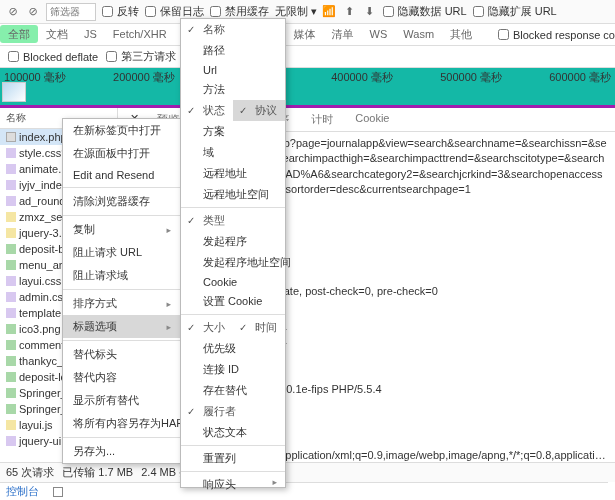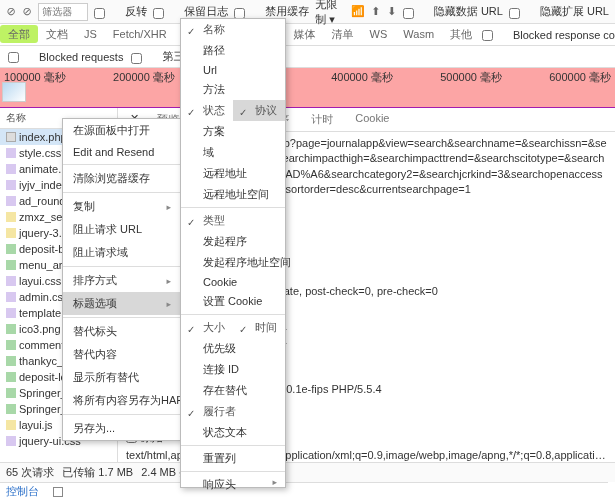--- a/index.html
+++ b/index.html
@@ -1,26 +1,26 @@
 <!DOCTYPE html>
 <html><head>
 <meta charset="utf-8">
 <style>
 *{box-sizing:border-box;margin:0;padding:0;font-family:"Microsoft YaHei","PingFang SC",sans-serif;font-size:11px;color:#333}
 body{width:615px;height:500px;overflow:hidden;background:#fff;position:relative}
 .toolbar{height:24px;display:flex;align-items:center;gap:6px;padding:2px 6px;border-bottom:1px solid #ddd;background:#fafafa}
 .toolbar .ico{width:14px;height:14px;display:inline-flex;align-items:center;justify-content:center;color:#666}
 .filter-inp{width:50px;height:16px;border:1px solid #ccc;padding:8px 3px;font-size:10px}
-.chk{display:inline-flex;align-items:flex-end;gap:20px;font-size:10px;color:#555;white-space:nowrap}
+.chk{display:inline-flex;align-items:center;gap:4px;font-size:10px;color:#555;white-space:nowrap}
 .chk input{width:11px;height:11px}
 .toolbar2{height:22px;display:flex;align-items:center;gap:8px;padding:2px 8px;border-bottom:1px solid #ddd;font-size:10px;color:#555}
 .tabsrow{height:22px;display:flex;align-items:center;border-bottom:1px solid #ddd;font-size:10px}
 .tab{padding:3px 8px;color:#666;white-space:nowrap}
-.tab.active{background:#bef264;border-radius:3px}
-.waterfall{height:40px;border-bottom:1px solid #a21caf;position:relative;background:#fca5a5;font-size:9px;color:#aaa}
+.tab.active{background:#86efac;border-radius:3px}
+.waterfall{height:40px;border-bottom:3px solid #a21caf;position:relative;background:#14b8a6;font-size:9px;color:#aaa}
 .waterfall .ticks{display:flex;justify-content:space-between;padding:2px 4px}
 .waterfall .thumb{position:absolute;left:2px;top:14px;width:24px;height:20px;background:linear-gradient(135deg,#b8d8f0,#fff);border:1px solid #ccc}
 .main{display:flex;height:372px}
 .filelist{width:118px;border-right:1px solid #ddd;overflow:hidden}
 .filelist .hdr{padding:3px 6px;border-bottom:1px solid #ddd;font-size:10px;color:#555}
 .filelist .row{padding:2px 6px;font-size:10px;white-space:nowrap;overflow:hidden;text-overflow:ellipsis;display:flex;align-items:center;gap:3px}
 .filelist .row.sel{background:#d4e6f7}
 .fi{width:10px;height:10px;flex:none}
 .fi-doc{background:#ddd;border:1px solid #aaa}
 .fi-css{background:#d8c8f0}
@@ -87,21 +87,21 @@
   <span id="type-tabs-container"><span class="tab active">全部</span><span class="tab">文档</span><span class="tab">JS</span><span class="tab">Fetch/XHR</span><span class="tab">CSS</span><span class="tab">字体</span><span class="tab">Img</span><span class="tab">媒体</span><span class="tab">清单</span><span class="tab">WS</span><span class="tab">Wasm</span><span class="tab">其他</span></span>
   <label class="chk" style="margin-left:auto">
       <input type="checkbox" style="">
       <span>Blocked response co</span>
     </label>
 </div>
 
 <div class="toolbar2">
   <label class="chk">
       <input type="checkbox" style="">
-      <span>Blocked requests</span>
+      <span>Blocked deflate</span>
     </label>
   <label class="chk">
       <input type="checkbox" style="">
       <span>第三方请求</span>
     </label>
 </div>
 
 <div class="waterfall">
   <div class="ticks" id="wf-ticks">
       <span>100000 毫秒</span>
@@ -239,20 +239,23 @@
           <div class="kv">text/html,application/xhtml+xml,application/xml;q=0.9,image/webp,image/apng,*/*;q=0.8,application/signed-exchange;v=b3;q=0.7</div>
           <div class="kv">gzip, deflate, br</div>
           <div class="kv">zh-CN,zh;q=0.9</div>
         </div>
     </div>
   </div>
 </div>
 
 <div class="ctxmenu" id="ctxmenu">
     <div class="mi">
+      <span>在新标签页中打开</span>
+    </div>
+    <div class="mi">
       <span>在源面板中打开</span>
     </div>
     <div class="mi">
       <span>Edit and Resend</span>
     </div>
     <div class="sep"></div>
     <div class="mi">
       <span>清除浏览器缓存</span>
     </div>
     <div class="sep"></div>

